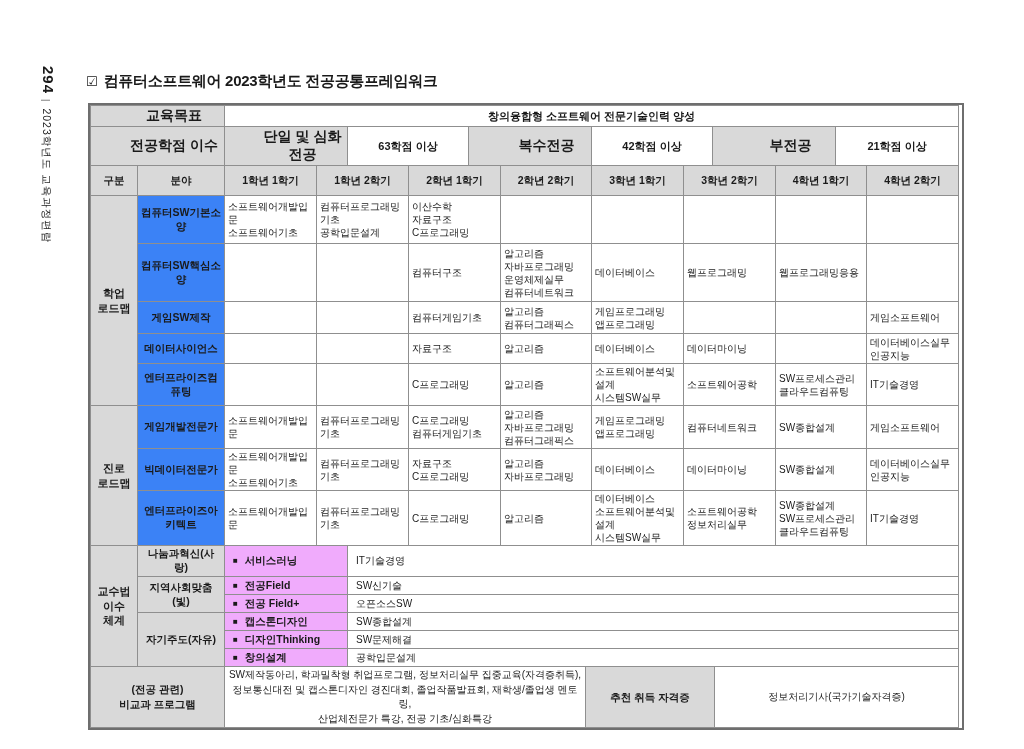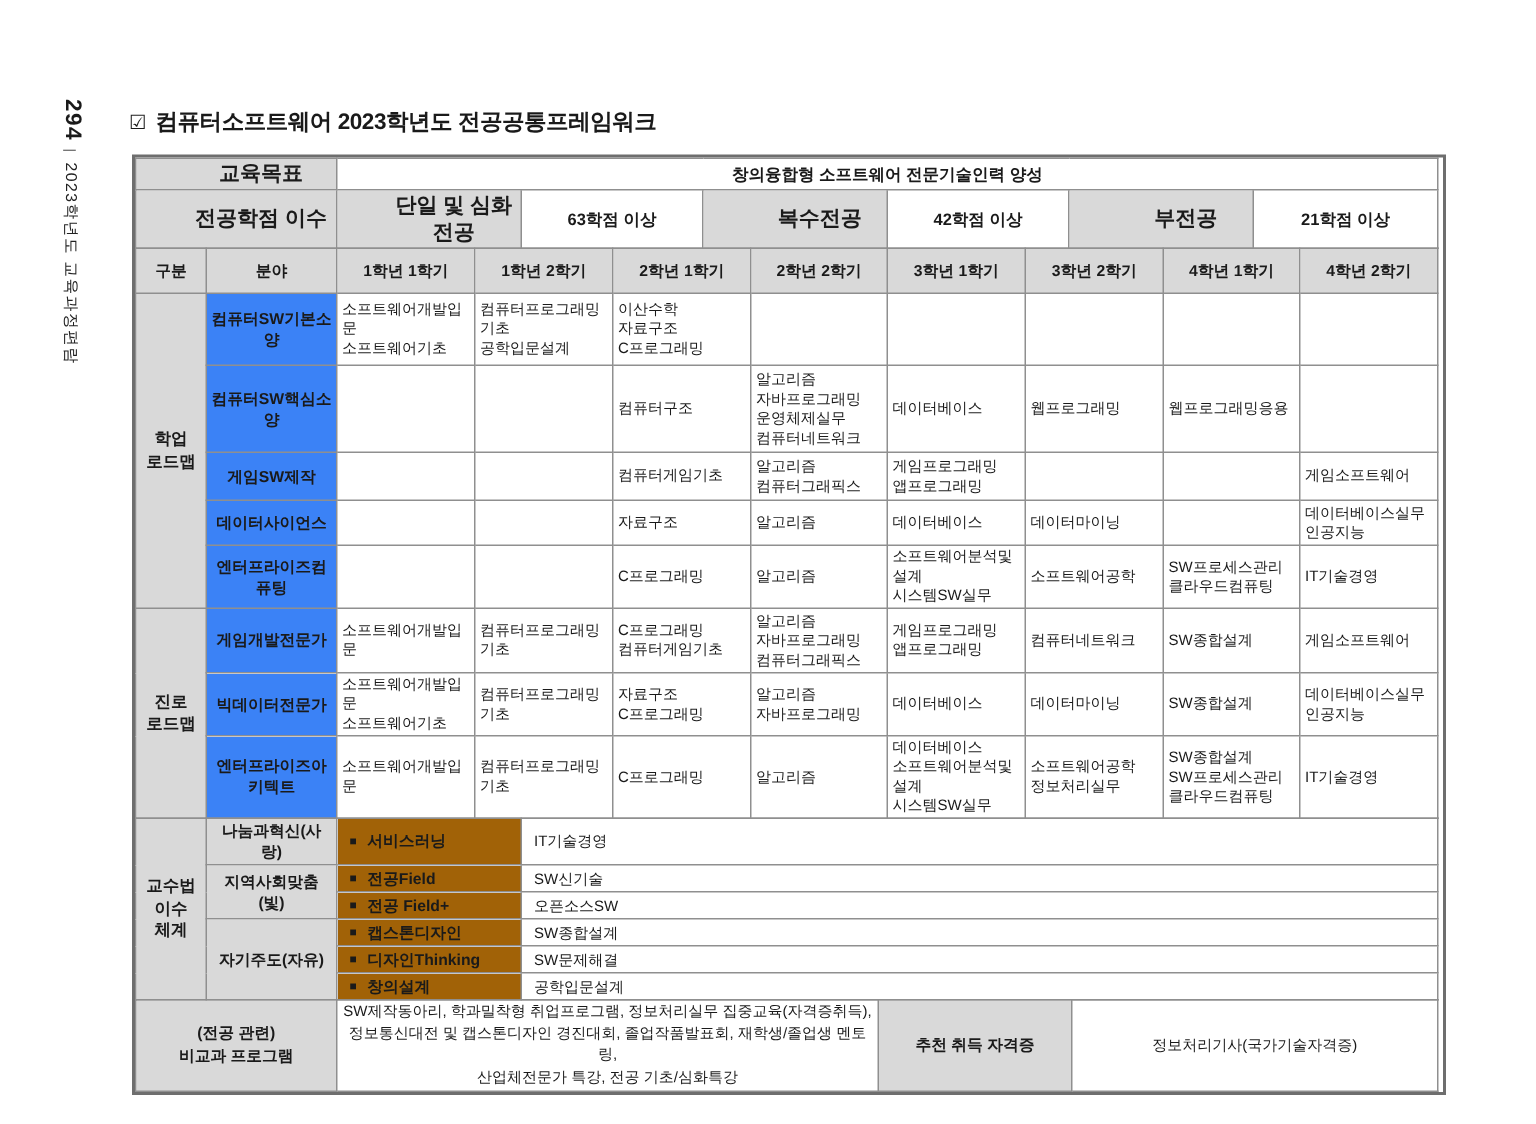--- a/index.html
+++ b/index.html
@@ -25,21 +25,21 @@
   th { font-weight:bold; }
   .gray { background:#d9d9d9; }
   .c { text-align:center; }
   .lbl { font-size:14px;padding-left:36px; }
   .val { font-size:11px; font-weight:bold; text-align:center; }
   .colhead { font-size:10.5px; background:#d9d9d9; text-align:center; }
   .group { font-size:11px; background:#d9d9d9; text-align:center; white-space:pre-line; line-height:1.35;margin-left:16px; }
   .field { font-size:10.5px; background:#3b82f6; text-align:center; }
   .course { font-size:10px; text-align:left; line-height:1.3; white-space:pre-line; background:#fff; font-weight:normal; }
   .cat { font-size:10.5px; background:#d9d9d9; text-align:center; font-weight:bold; }
-  .item { font-size:10.5px; text-align:left; padding-left:8px; font-weight:bold; background:#a16207; }
+  .item { font-size:10.5px; text-align:left; padding-left:8px; font-weight:bold; background:#f0abfc; }
   .bullet { font-size:8px; margin-right:7px; position:relative; top:-1px; }
   .pcourse { font-size:10px; text-align:left; padding-left:8px; background:#fff; }
   .xlabel { font-size:10.5px; background:#d9d9d9; text-align:center; font-weight:bold; white-space:pre-line; line-height:1.4; }
   .xprog { font-size:10px; text-align:center; white-space:pre-line; line-height:1.45; }
   .xcert { font-size:10px; text-align:center; }
 </style>
 </head>
 <body>
 
 <div class="sheet">

